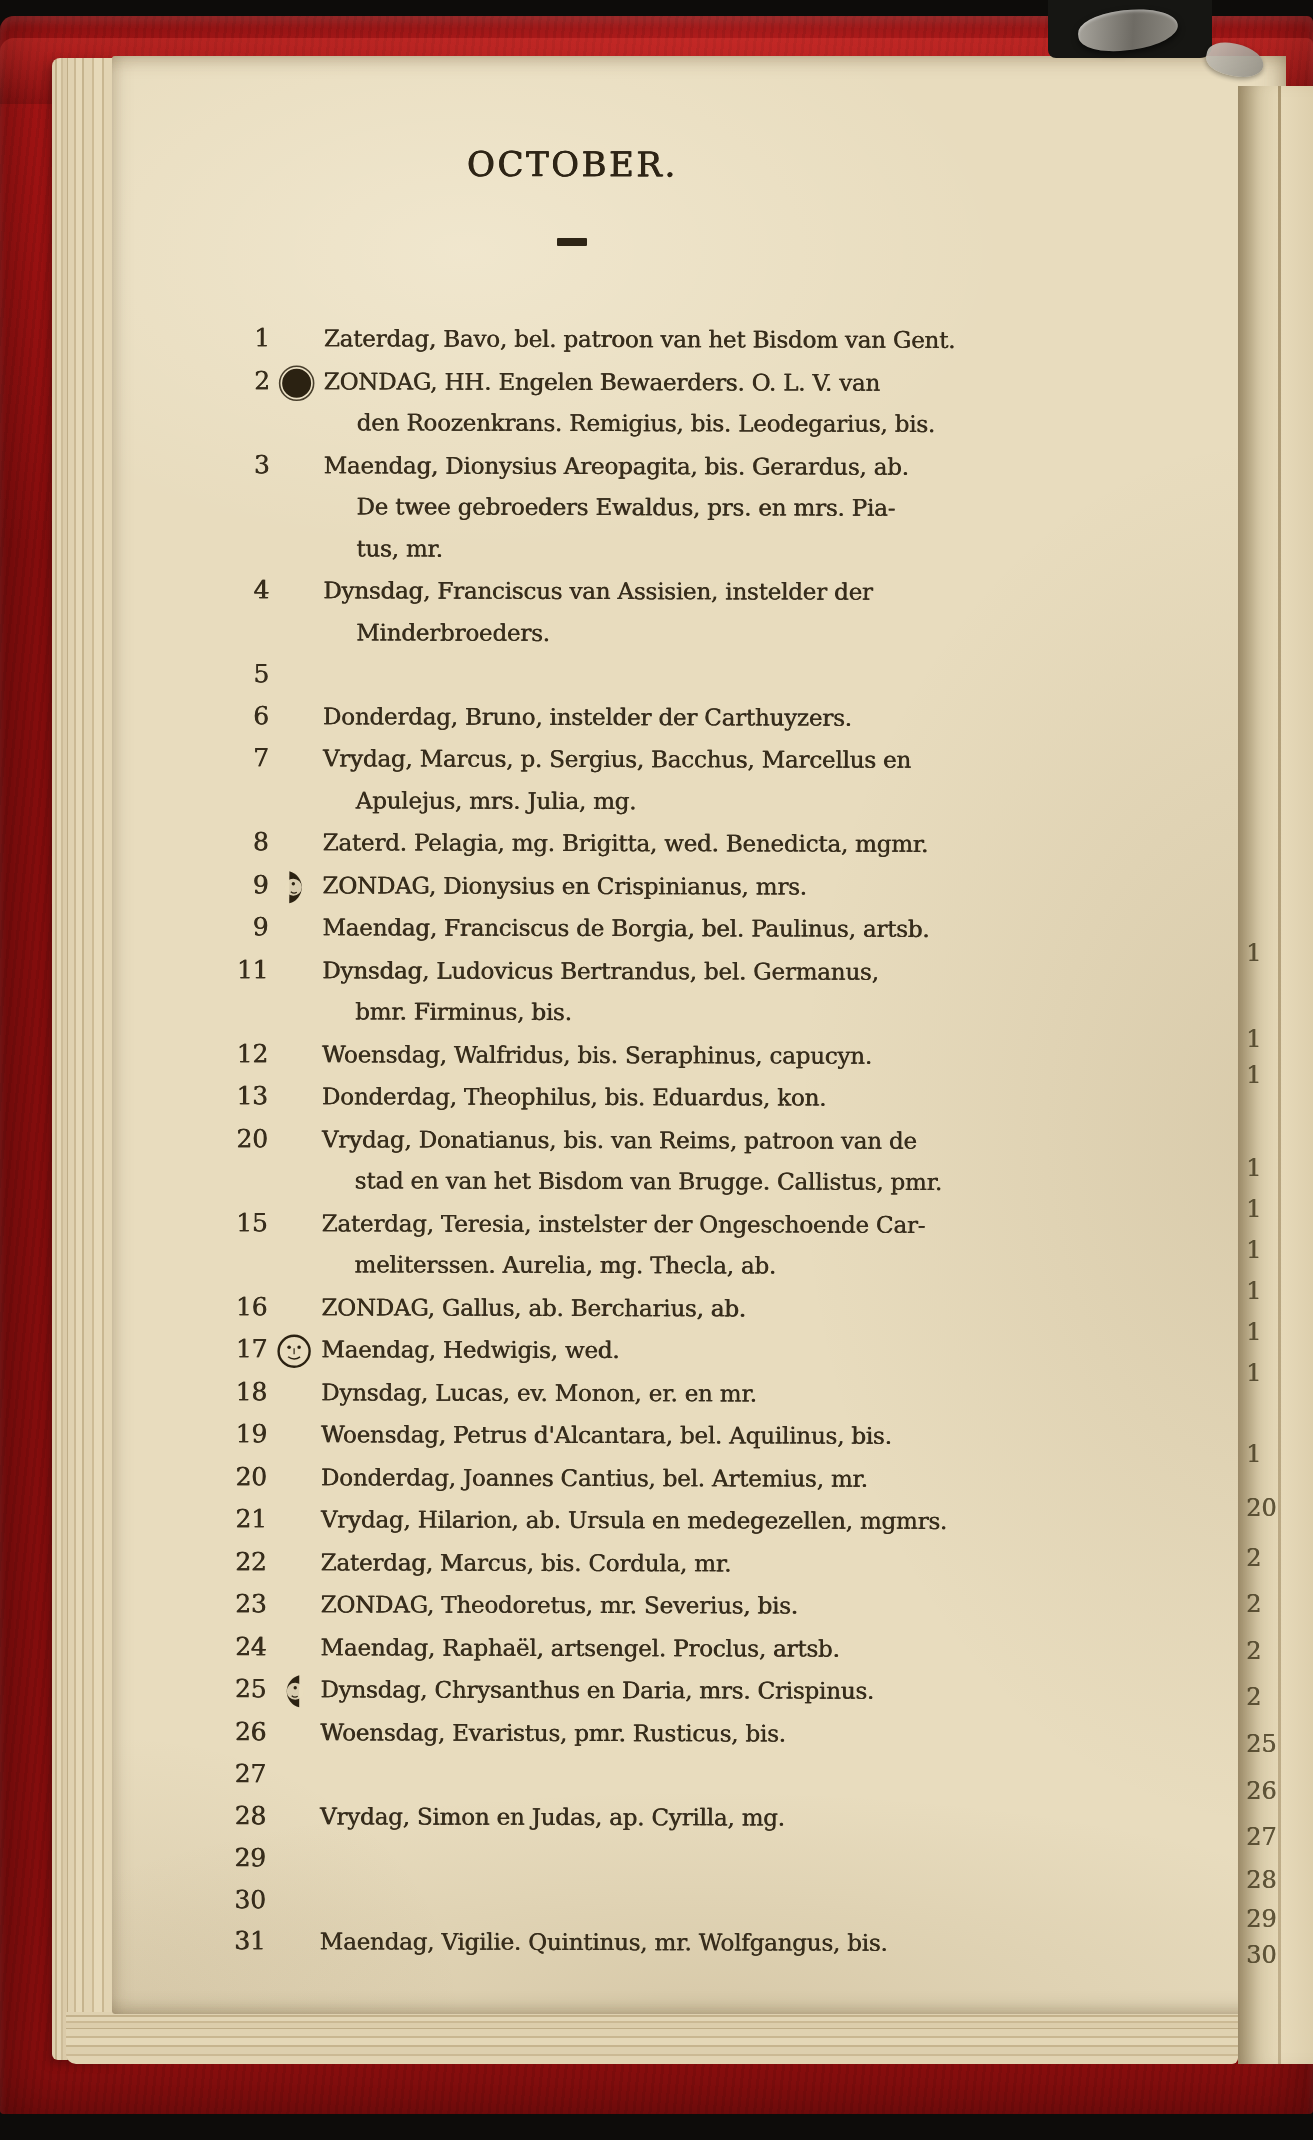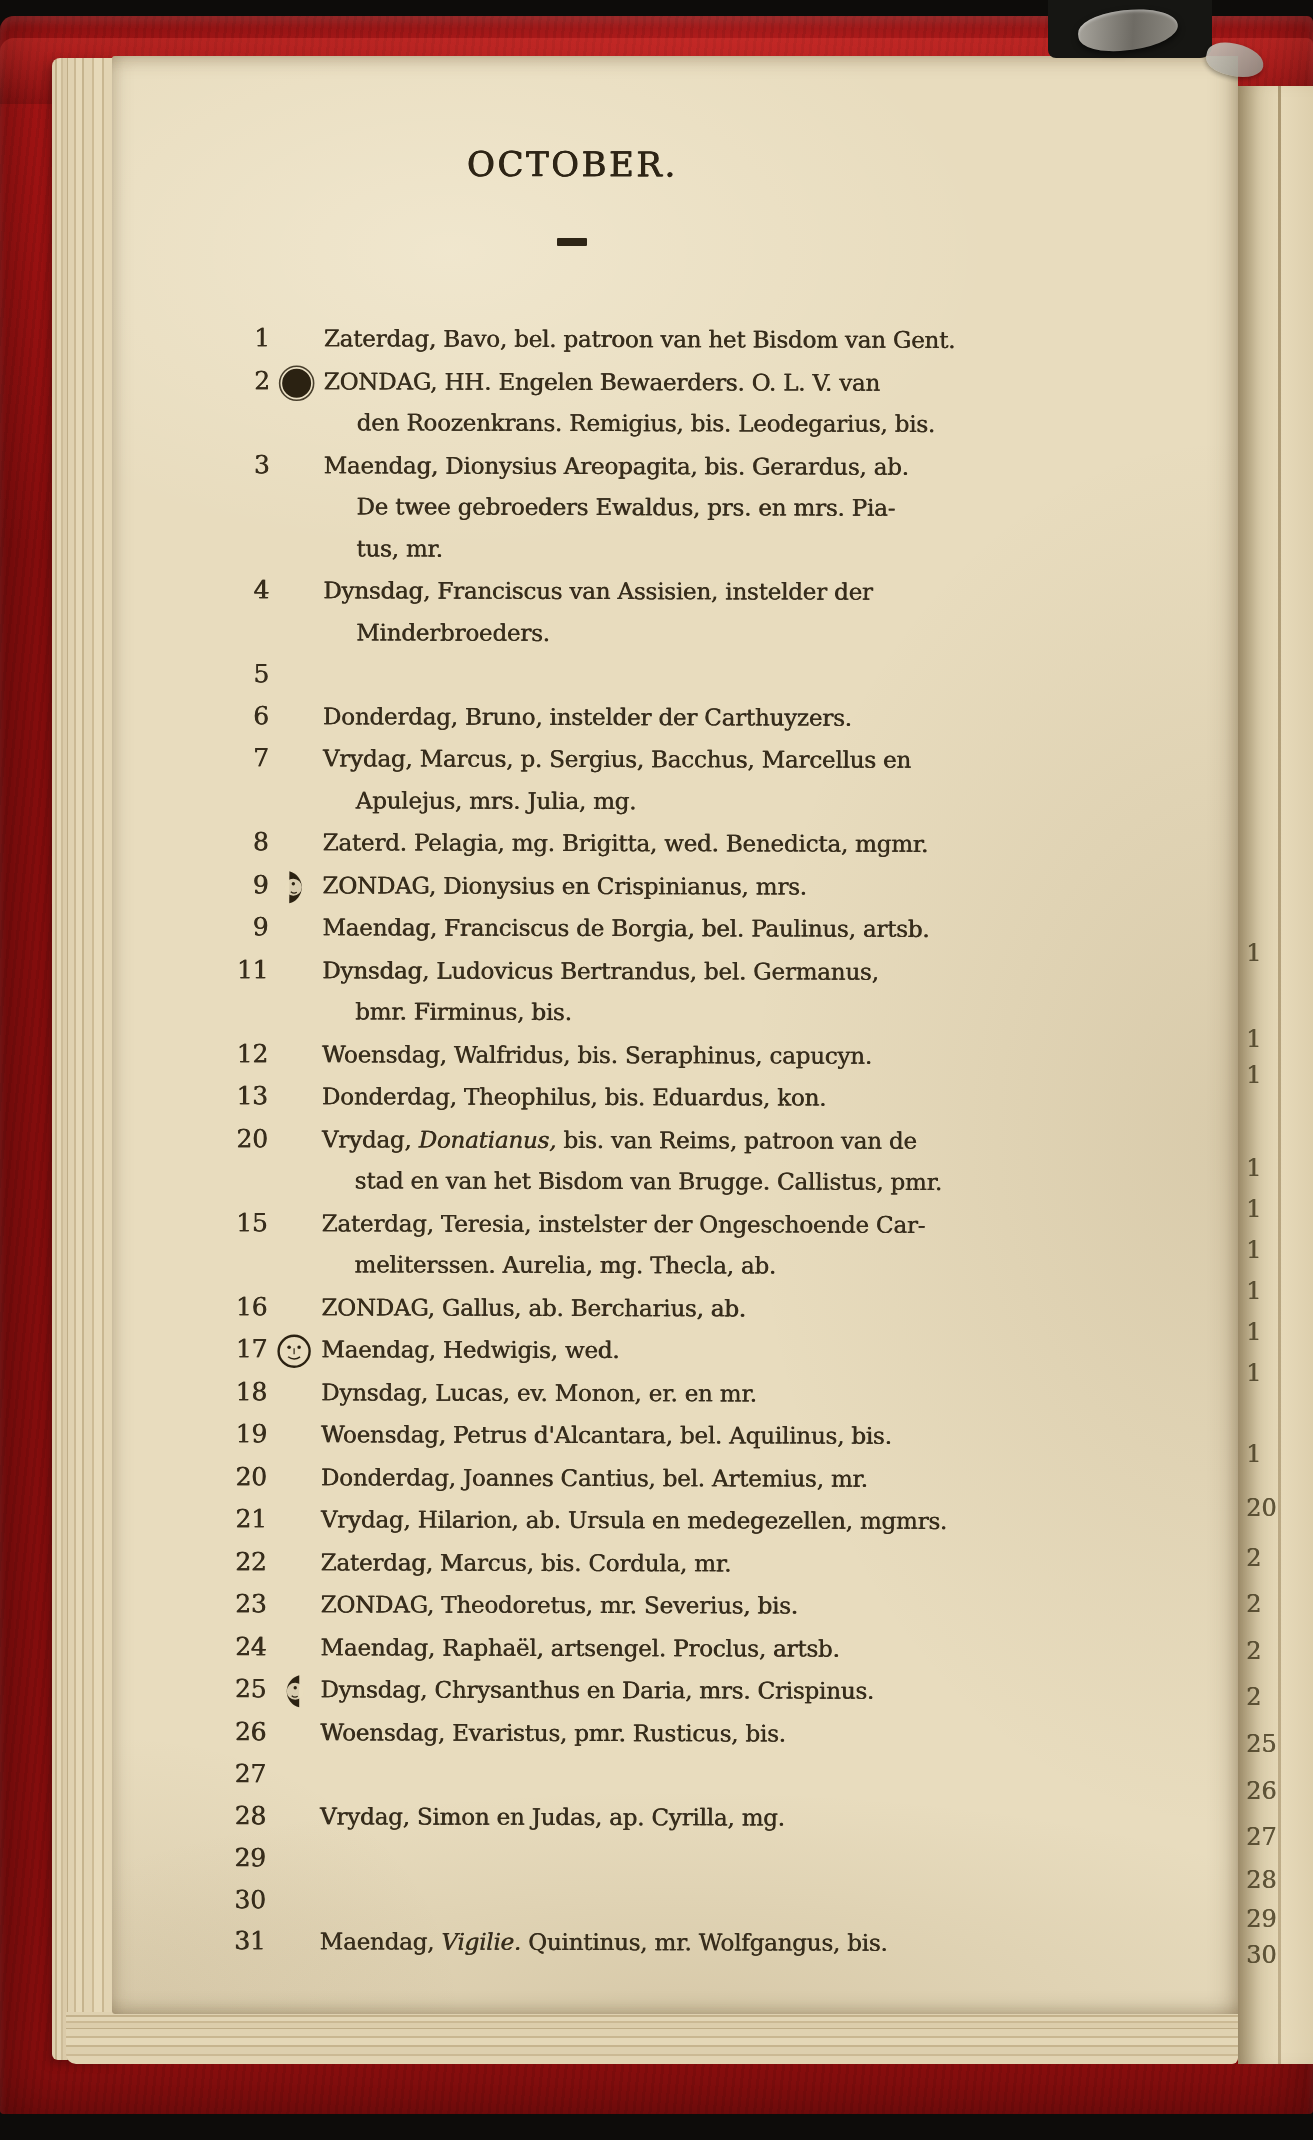--- a/index.html
+++ b/index.html
@@ -50,20 +50,21 @@
       radial-gradient(ellipse 900px 500px at 30% 10%, rgba(255,250,235,.35), rgba(255,250,235,0) 60%),
       radial-gradient(ellipse 700px 1000px at 100% 55%, rgba(120,95,50,.14), rgba(120,95,50,0) 70%),
       radial-gradient(ellipse 1100px 320px at 50% 100%, rgba(120,95,50,.15), rgba(120,95,50,0) 70%),
       radial-gradient(ellipse 500px 400px at 0% 100%, rgba(110,85,45,.12), rgba(110,85,45,0) 70%),
       #e8dcbe;
     box-shadow:
       inset -16px 0 24px -12px rgba(90,68,35,.40),
       inset 0 -12px 20px -10px rgba(90,68,35,.30),
       inset 12px 0 20px -10px rgba(90,68,35,.22),
       inset 0 14px 20px -12px rgba(90,68,35,.28);
+    padding-left: 48px;
   }
   
   .sliver{
     position:absolute;left:1238px;top:86px;width:75px;height:1978px;
     background:linear-gradient(90deg,#cfc09c, #e0d3b1 22px, #e6d9b9 45px, #ddcfad);
     box-shadow:inset 28px 0 26px -20px rgba(80,60,30,.55);
   }
   .sliver .crease{
     position:absolute;left:40px;top:0;width:3px;height:100%;
     background:linear-gradient(180deg, rgba(125,100,58,.55), rgba(125,100,58,.35));
@@ -108,21 +109,21 @@
   .line{
     line-height:41.5px;white-space:nowrap;font-size:23px;letter-spacing:-.2px;
     text-shadow:.55px 0 0 currentColor;
   }
   .first{display:flex;align-items:baseline;}
   .num{flex:0 0 48px;text-align:right;font-size:25px;}
   .moonc{flex:0 0 54px;display:flex;justify-content:center;align-self:center;height:40px;position:relative;top:2px;}
   .moonc svg{display:block;}
   .txt{flex:0 1 auto;}
   .cont{padding-left:135px;}
-  .it{font-style:italic;margin-top:44px;}
+  .it{margin-top:44px;}
 </style>
 </head>
 <body>
 
 <div class="cover">
   <div class="cover-top-sheen"></div>
 </div>
 
 <div class="page-stack-left"></div>
 <div class="page-stack-bottom"></div>

